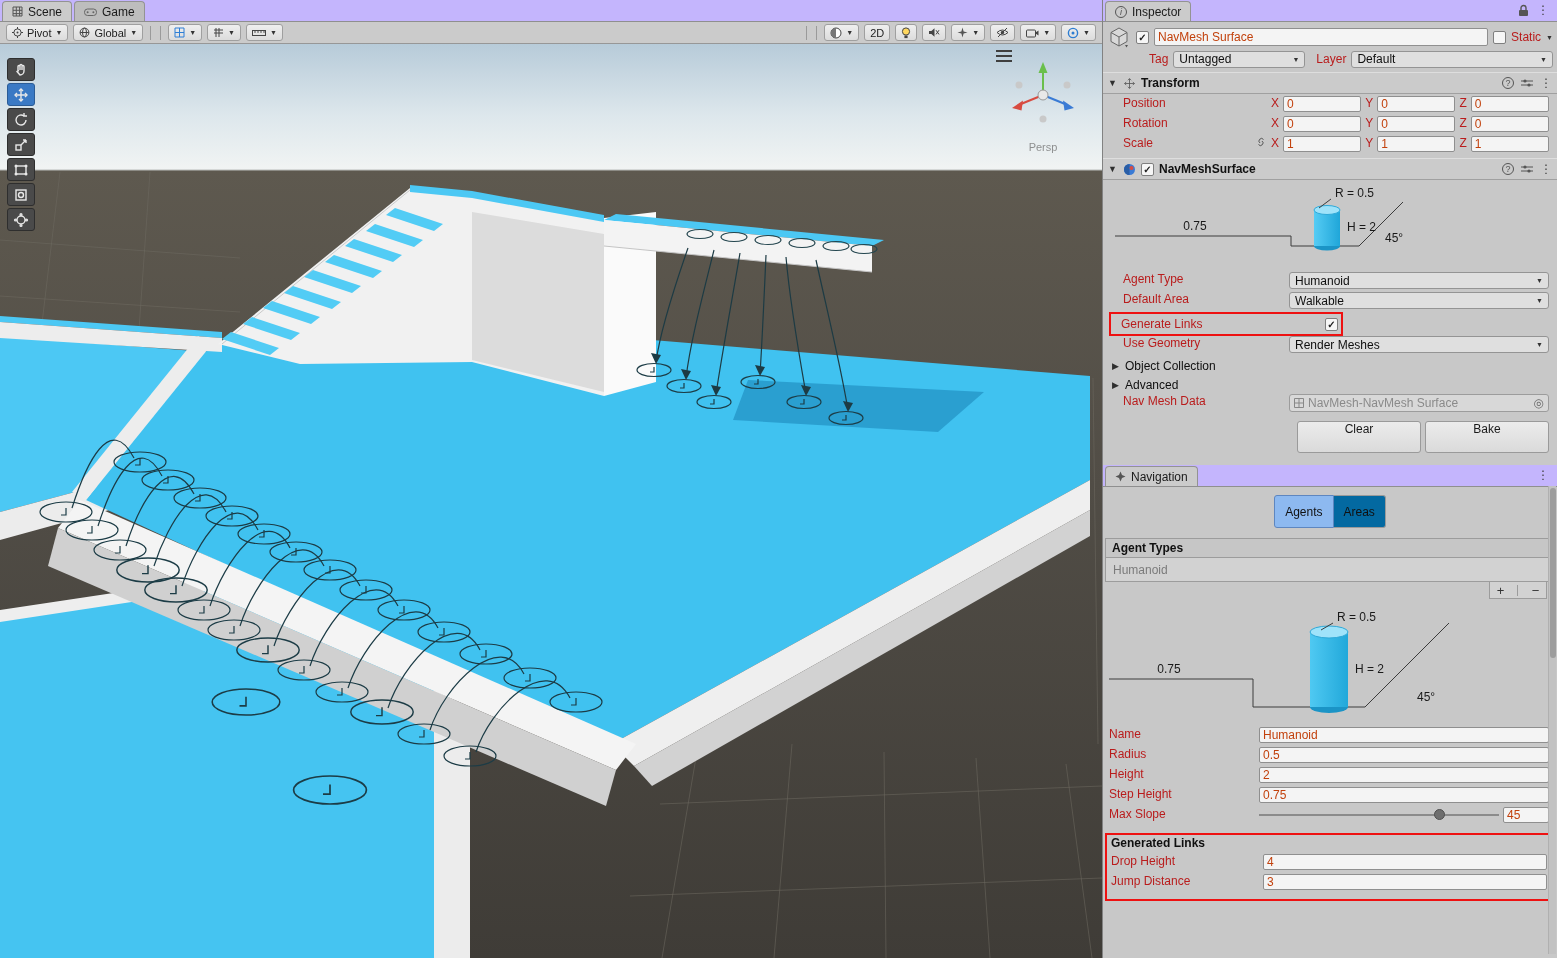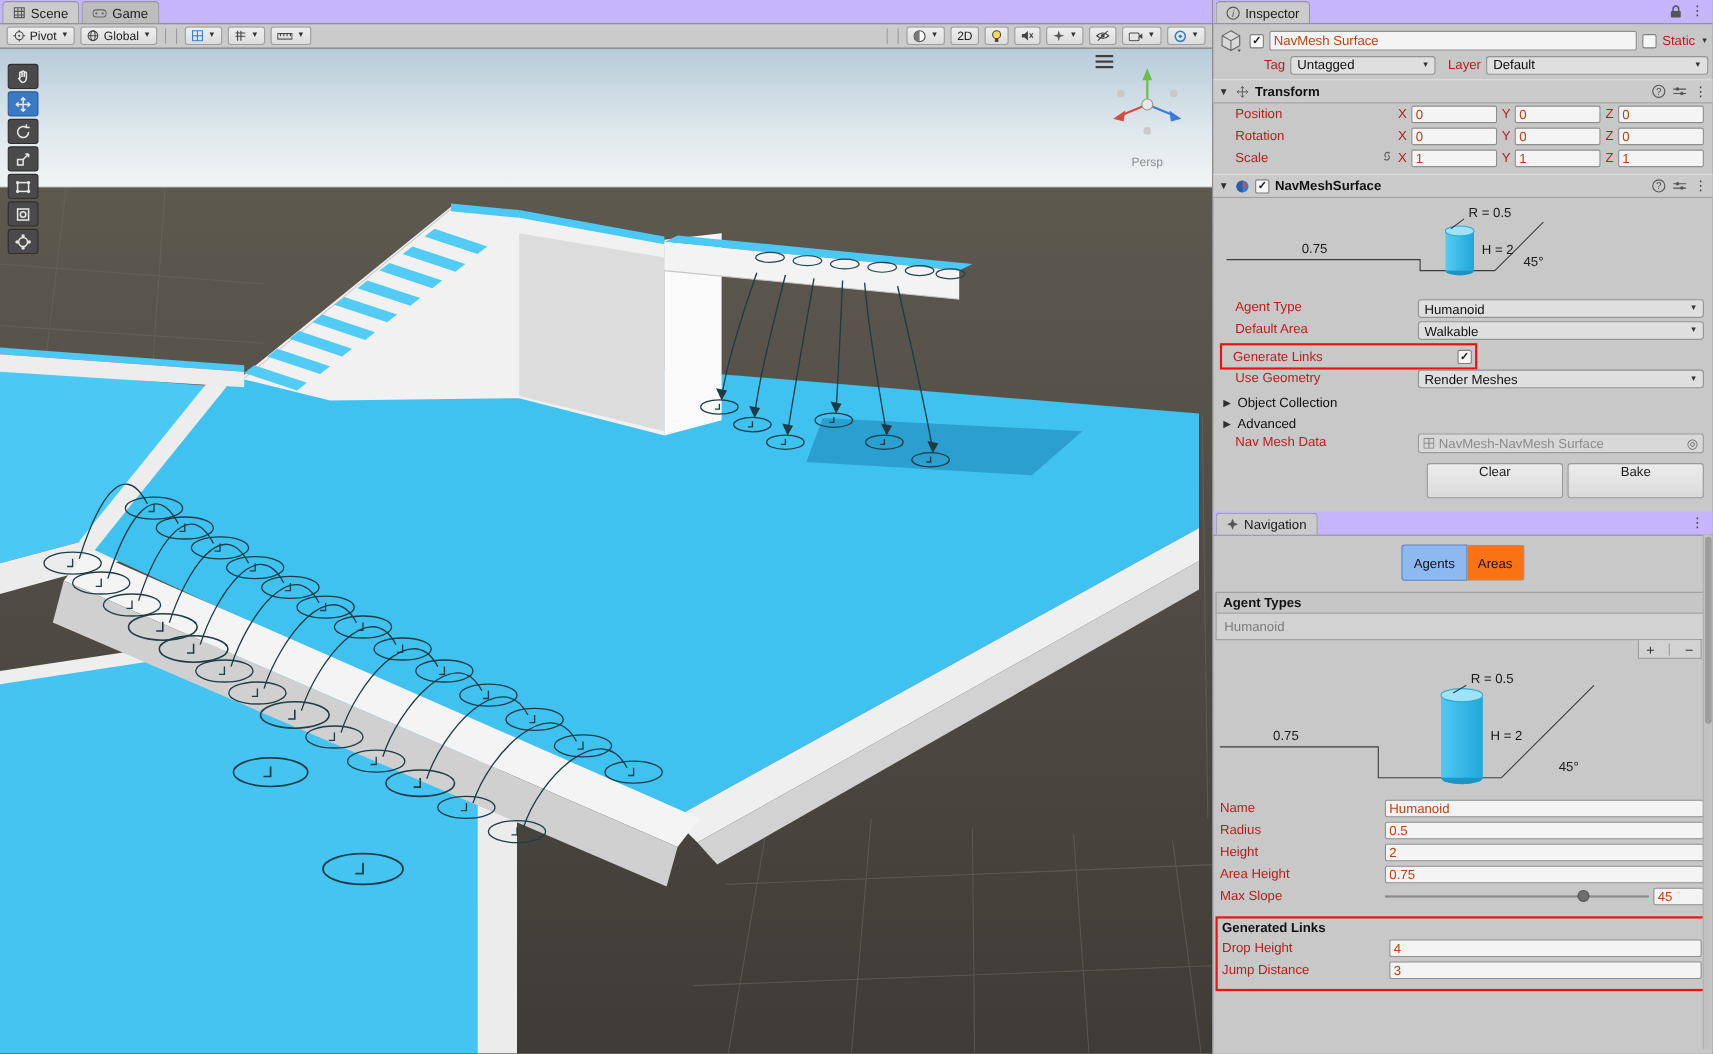--- a/index.html
+++ b/index.html
@@ -40,21 +40,21 @@
   .comp-title{font-weight:bold}
   .hdr-right{margin-left:auto;display:flex;align-items:center;gap:7px;color:#444}
   .qm{width:12px;height:12px;border-radius:50%;border:1px solid #555;font-size:9px;display:inline-flex;align-items:center;justify-content:center;color:#555}
   .kebab{color:#3c3c3c;font-size:12px}
   .tri{font-size:9px;color:#2f2f2f;width:10px;display:inline-block}
   .foldrow{display:flex;align-items:center;height:19px;gap:3px;padding-left:9px;color:#0f0f0f}
   .objfield{background:#d8d8d8;border:1px solid #9c9c9c;border-radius:3px;height:18px;display:flex;align-items:center;gap:4px;padding:0 4px;color:#8a8a8a;flex:1}
   .btn{background:linear-gradient(#ececec,#dadada);border:1px solid #9a9a9a;border-radius:3px;height:32px;display:inline-flex;align-items:flex-start;justify-content:center;color:#1a1a1a}
   .seg{height:33px;display:inline-flex;align-items:center;justify-content:center;border:1px solid #9a9a9a;padding:0 10px}
   .seg.sel{background:#8db9f0;border-color:#5d86c0}
-  .seg.plain{background:#f97316}
+  .seg.plain{background:#0369a1}
   .list-hdr{height:20px;background:#c6c6c6;border:1px solid #9c9c9c;display:flex;align-items:center;padding:0 6px;font-weight:bold}
   .list-body{height:24px;background:#d2d2d2;border:1px solid #9c9c9c;border-top:none;display:flex;align-items:center;padding:0 7px;color:#7b7b7b}
   .list-foot{height:17px;width:58px;background:#d2d2d2;border:1px solid #9c9c9c;border-top:none;margin-left:auto;margin-right:8px;display:flex;align-items:center;justify-content:space-around;font-size:13px;color:#333}
   .slider-wrap{flex:1;height:16px;position:relative}
   .slider-track{position:absolute;left:0;right:0;top:7px;height:2px;background:#8b8b8b}
   .slider-knob{position:absolute;top:2px;width:11px;height:11px;border-radius:50%;background:#6e6e6e;border:1px solid #4f4f4f}
   .redbox-inline{border:2px solid #e11;display:flex;align-items:center;width:234px;padding:1px 3px;gap:4px}
   .redbox-block{border:2px solid #e11;margin:6px 2px 0 2px;padding:1px 4px 5px 2px}
   .boldlbl{font-weight:bold;color:#0f0f0f}
   .scrollbar{position:absolute;right:1px;width:8px;background:#c2c2c2;border-left:1px solid #b0b0b0}
@@ -643,21 +643,21 @@
   </div>
   <div class="row">
     <span class="lbl" style="width:146px">Radius</span>
     <input class="field" style="flex: 1 1 0%;" value="0.5">
   </div>
   <div class="row">
     <span class="lbl" style="width:146px">Height</span>
     <input class="field" style="flex: 1 1 0%;" value="2">
   </div>
   <div class="row">
-    <span class="lbl" style="width:146px">Area Height</span>
+    <span class="lbl" style="width:146px">Step Height</span>
     <input class="field" style="flex: 1 1 0%;" value="0.75">
   </div>
   <div class="row">
     <span class="lbl" style="width:146px">Max Slope</span>
     <div class="slider-wrap">
       <div class="slider-track"></div>
       <div class="slider-knob" style="left:73%"></div>
     </div>
     <input class="field" style="width: 46px;" value="45">
   </div>

